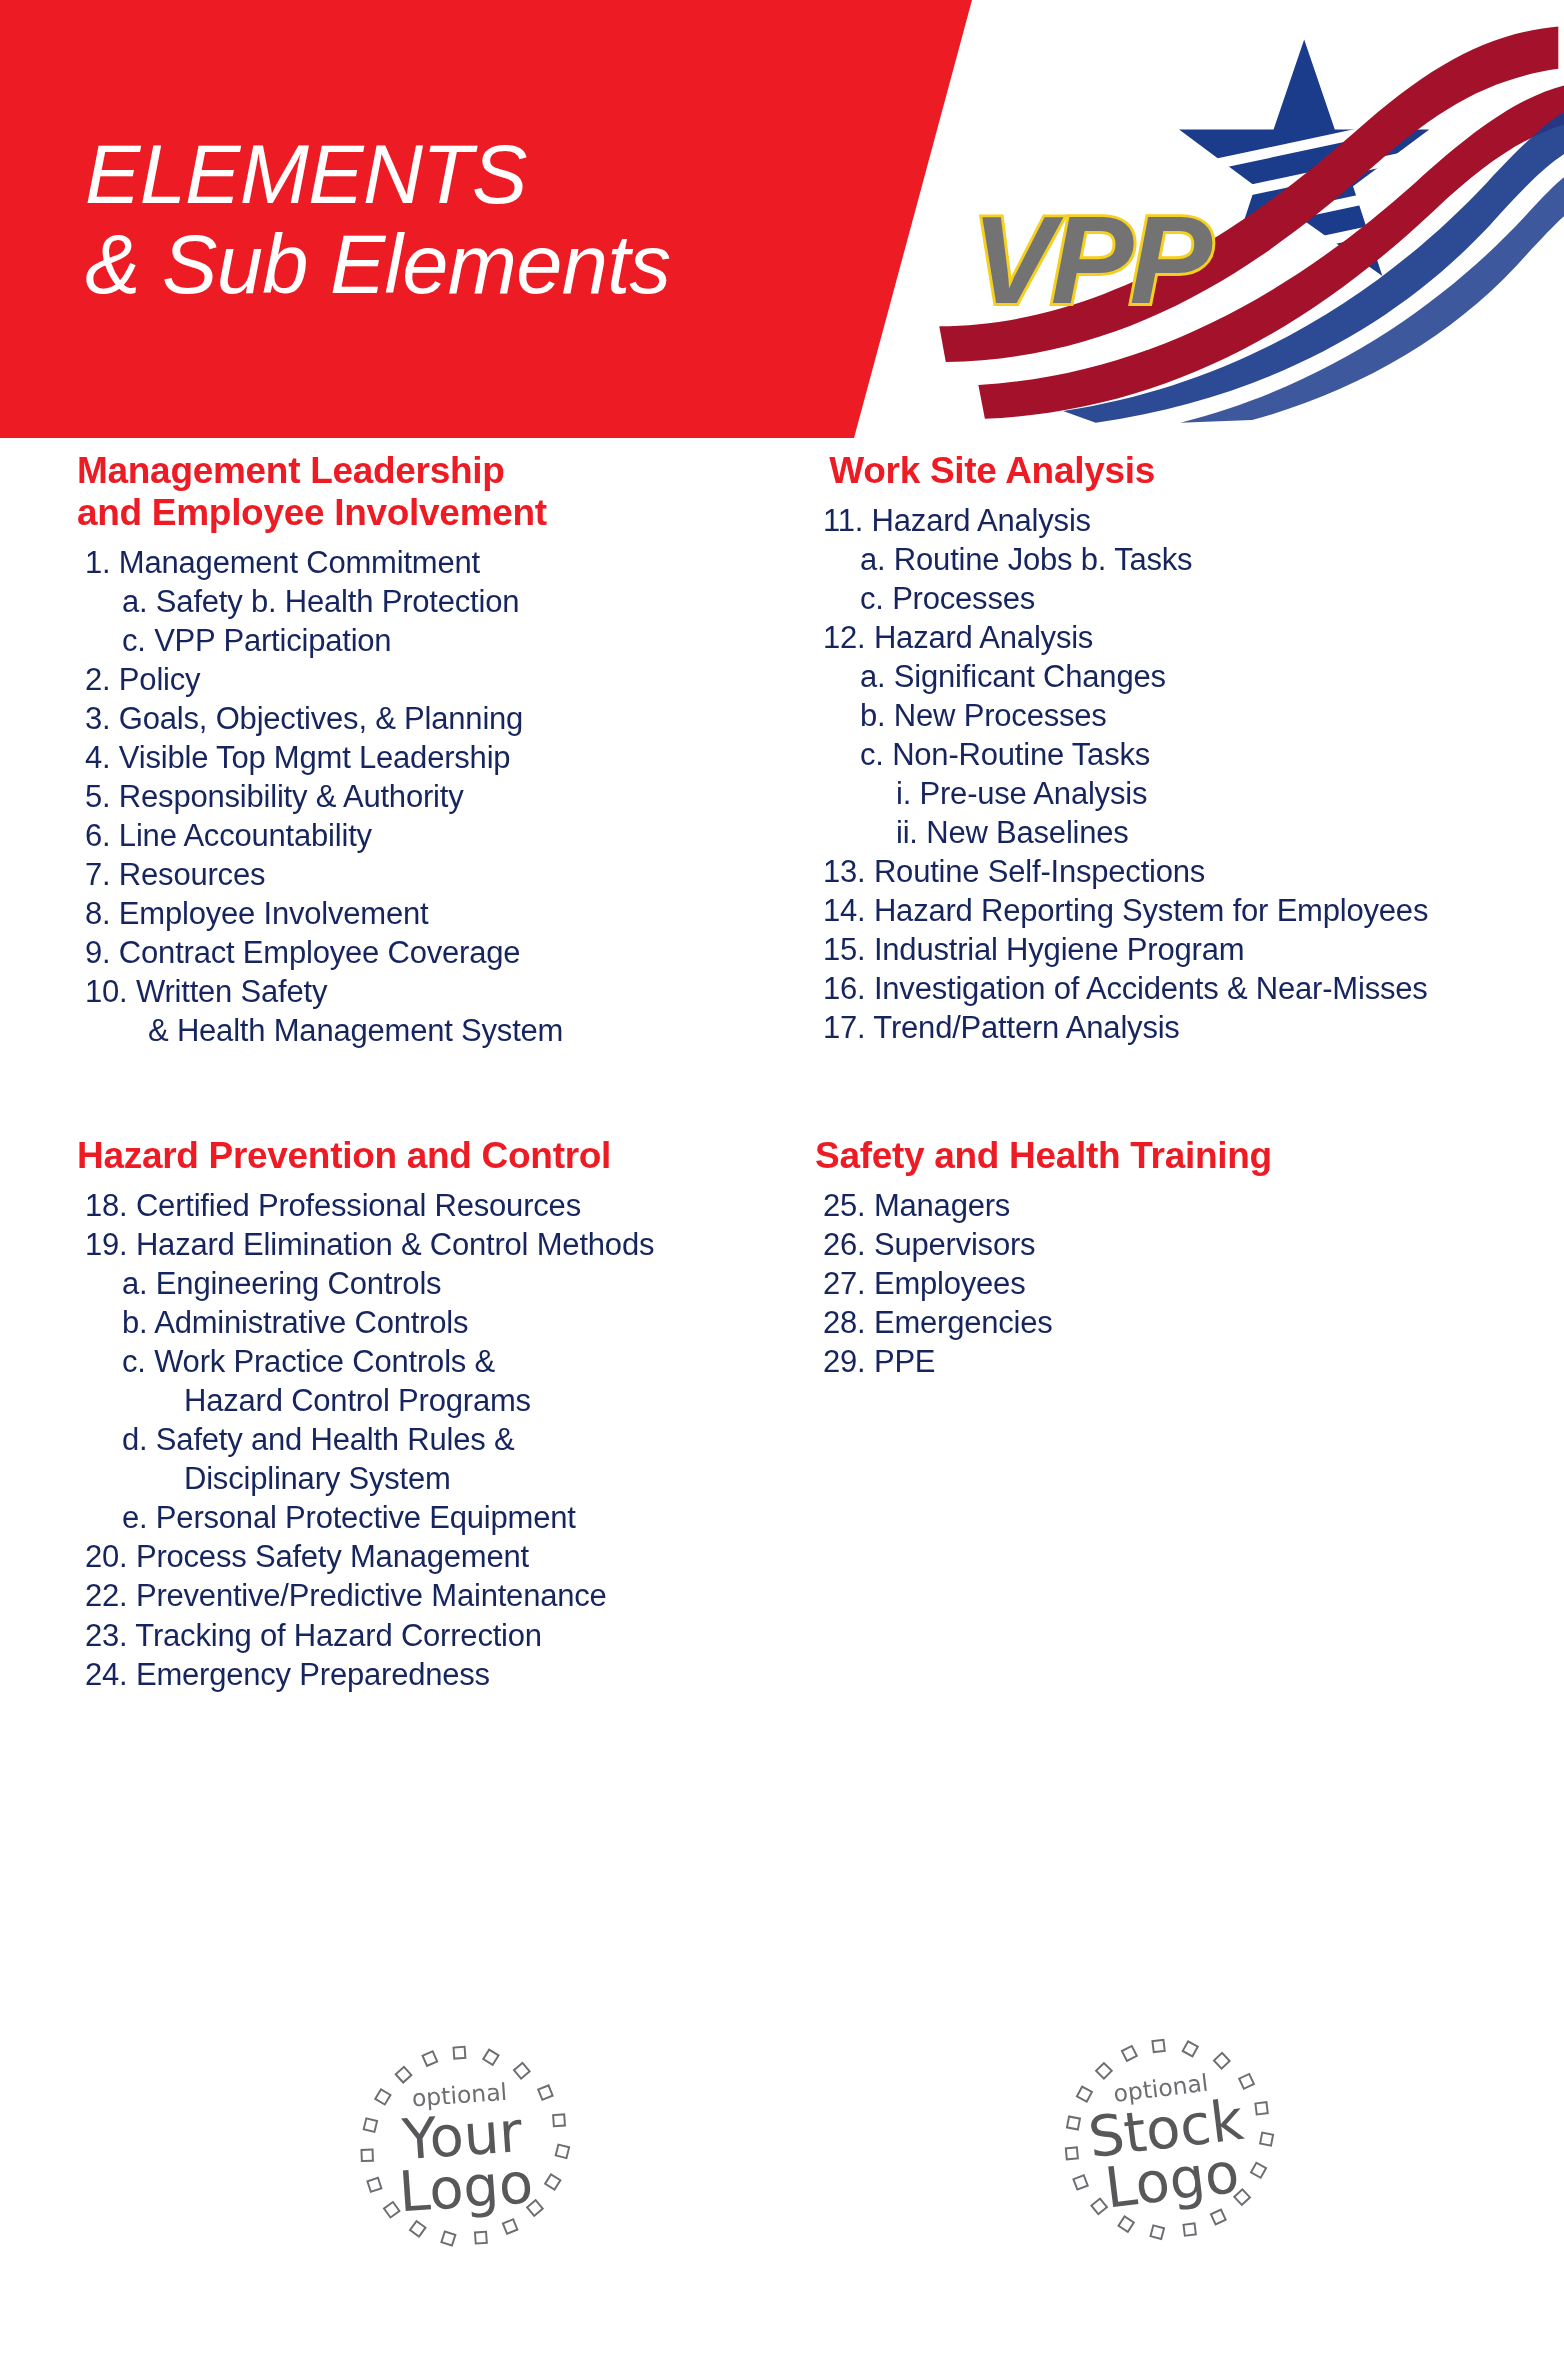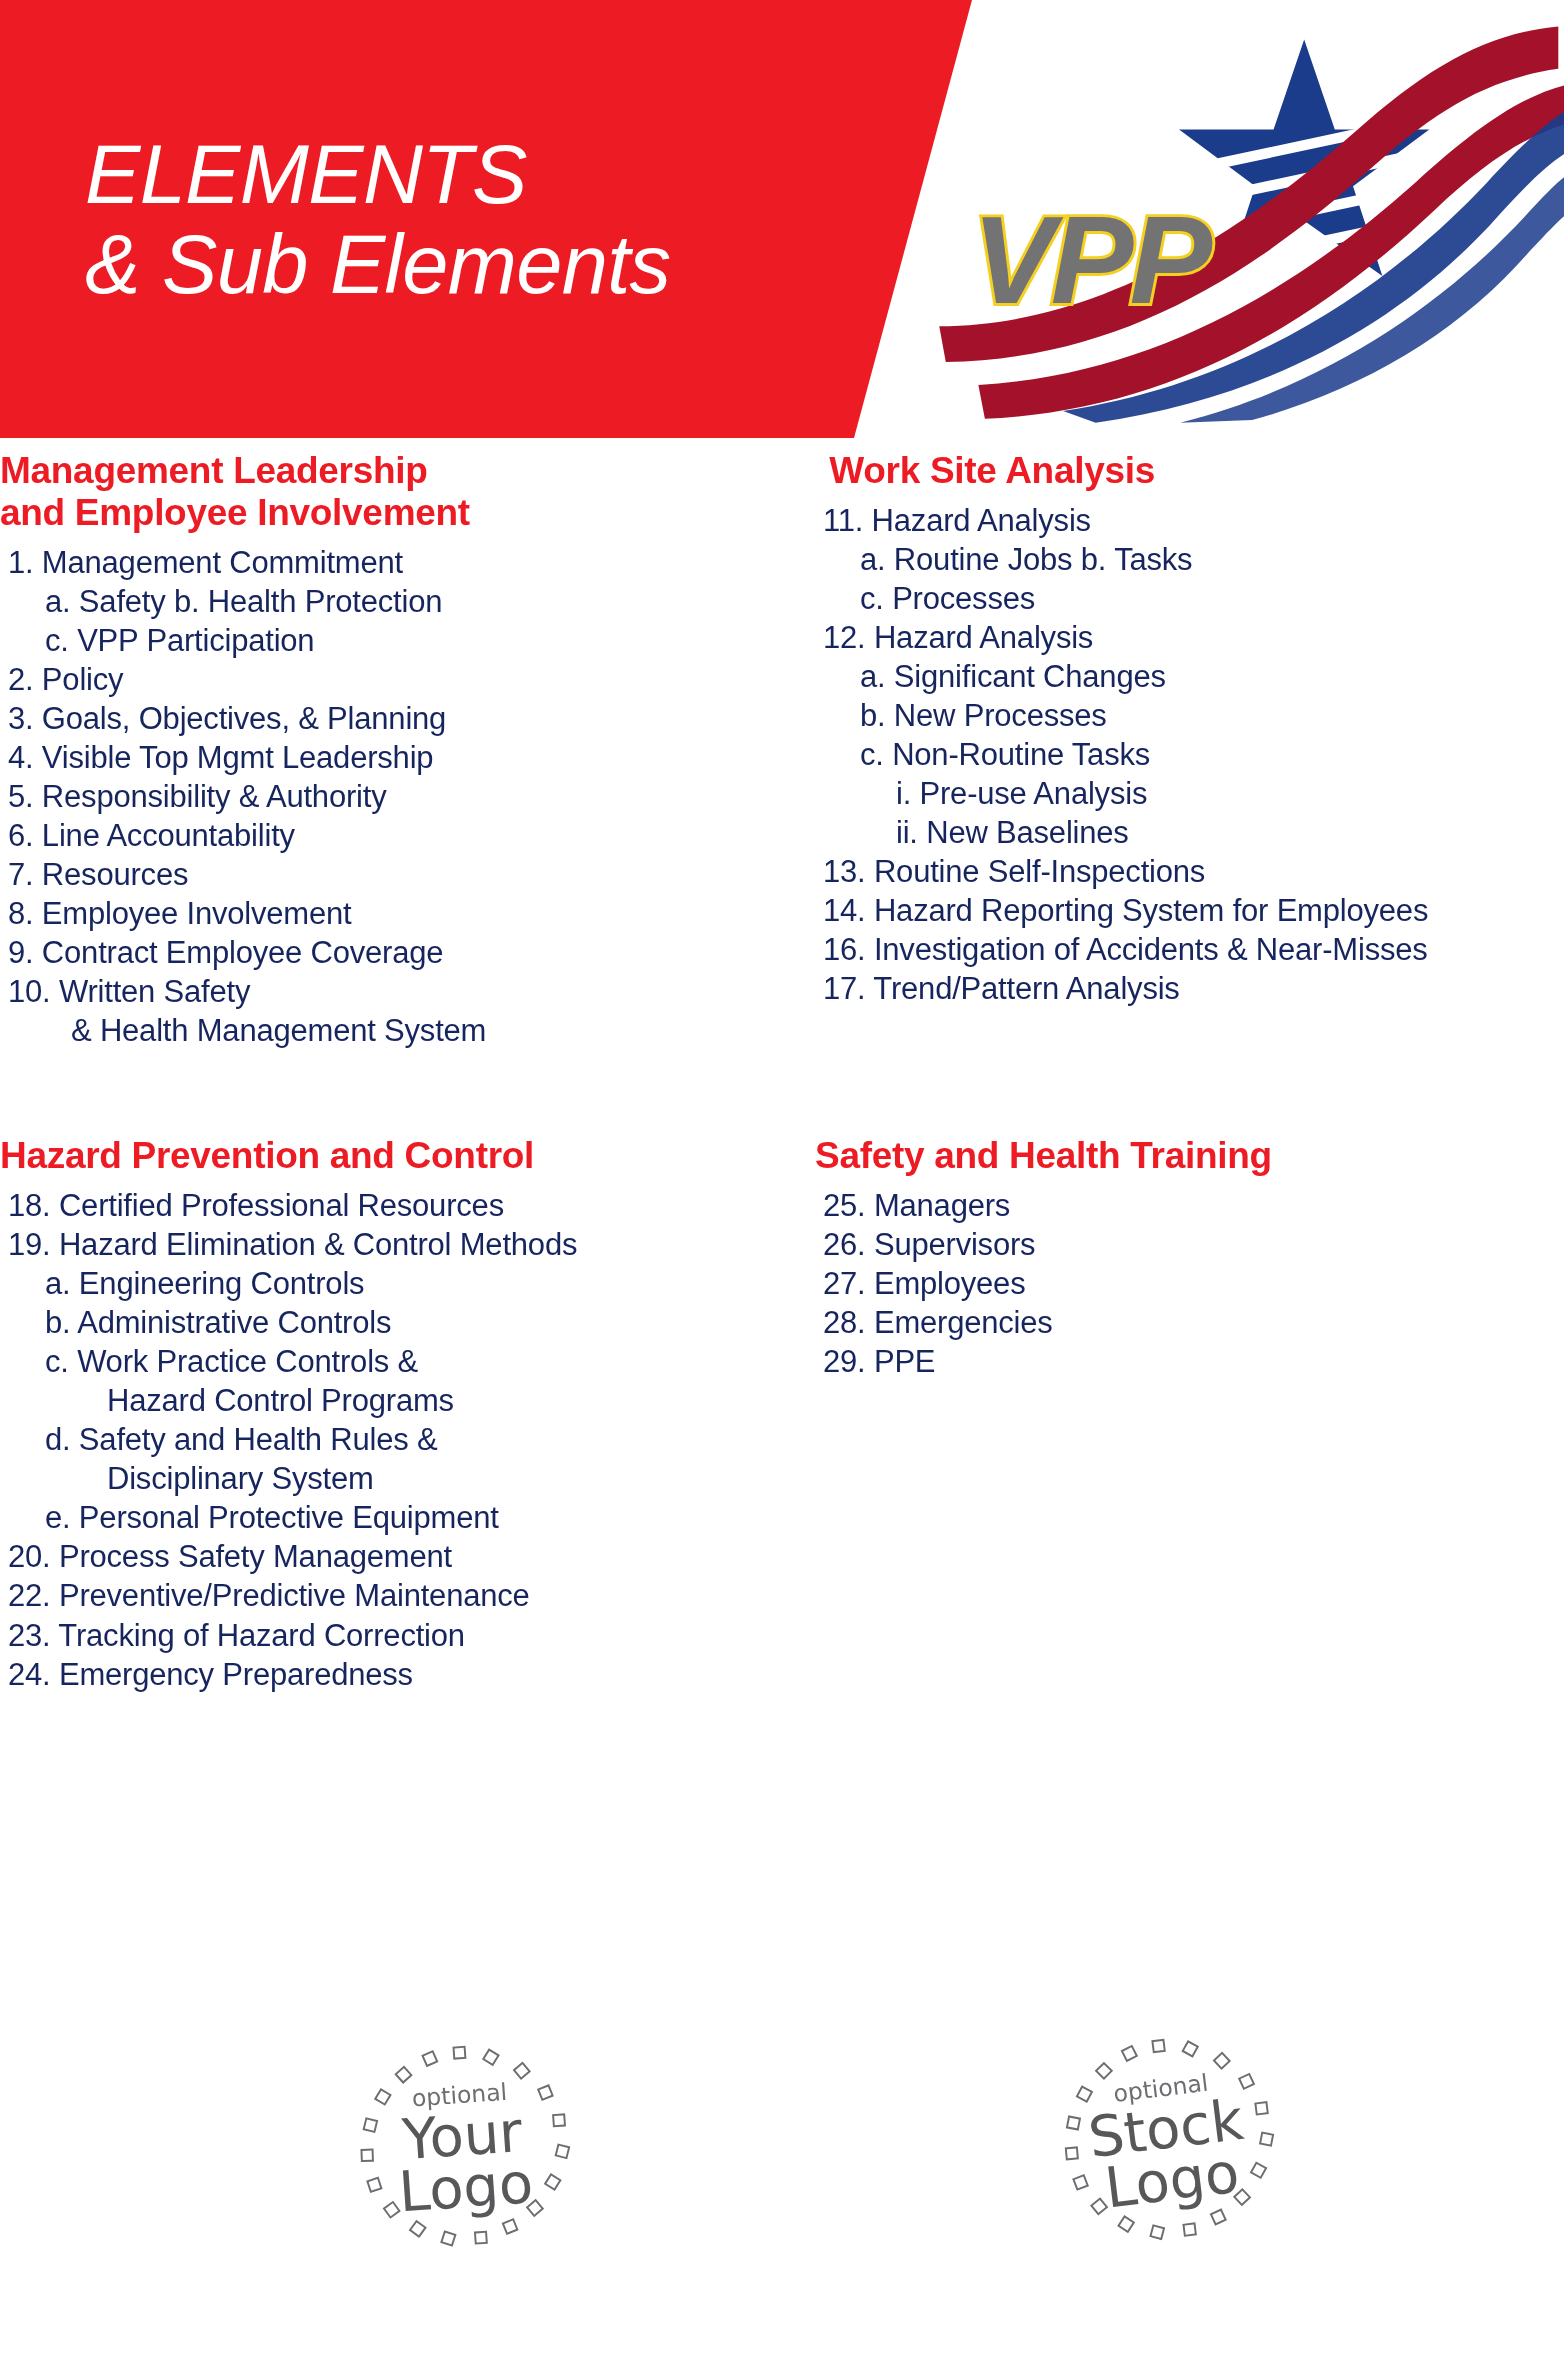--- a/index.html
+++ b/index.html
@@ -70,20 +70,21 @@
     left: 0;
     top: 450px;
     width: 1565px;
   }
   .row {
     display: flex;
     width: 1565px;
   }
   .col-left {
     width: 737px;
+    padding-left: 77px;
     box-sizing: border-box;
   }
   .col-right {
     width: 828px;
     padding-left: 78px;
     box-sizing: border-box;
   }
   .sec-title {
     color: #ed1c24;
     font-size: 37px;
@@ -223,20 +224,21 @@
         <li class="lvl2">a. Routine Jobs    b. Tasks</li>
         <li class="lvl2">c. Processes</li>
         <li class="lvl1">12. Hazard Analysis</li>
         <li class="lvl2">a. Significant Changes</li>
         <li class="lvl2">b. New Processes</li>
         <li class="lvl2">c. Non-Routine Tasks</li>
         <li class="lvl3">i. Pre-use Analysis</li>
         <li class="lvl3">ii. New Baselines</li>
         <li class="lvl1">13. Routine Self-Inspections</li>
         <li class="lvl1">14. Hazard Reporting System for Employees</li>
+        <li class="lvl1">15. Industrial Hygiene Program</li>
         <li class="lvl1">16. Investigation of Accidents &amp; Near-Misses</li>
         <li class="lvl1">17. Trend/Pattern Analysis</li>
       </ul>
     </div>
   </div>
 
   <div class="gap-block"></div>
 
   <div class="row">
     <div class="col-left">

